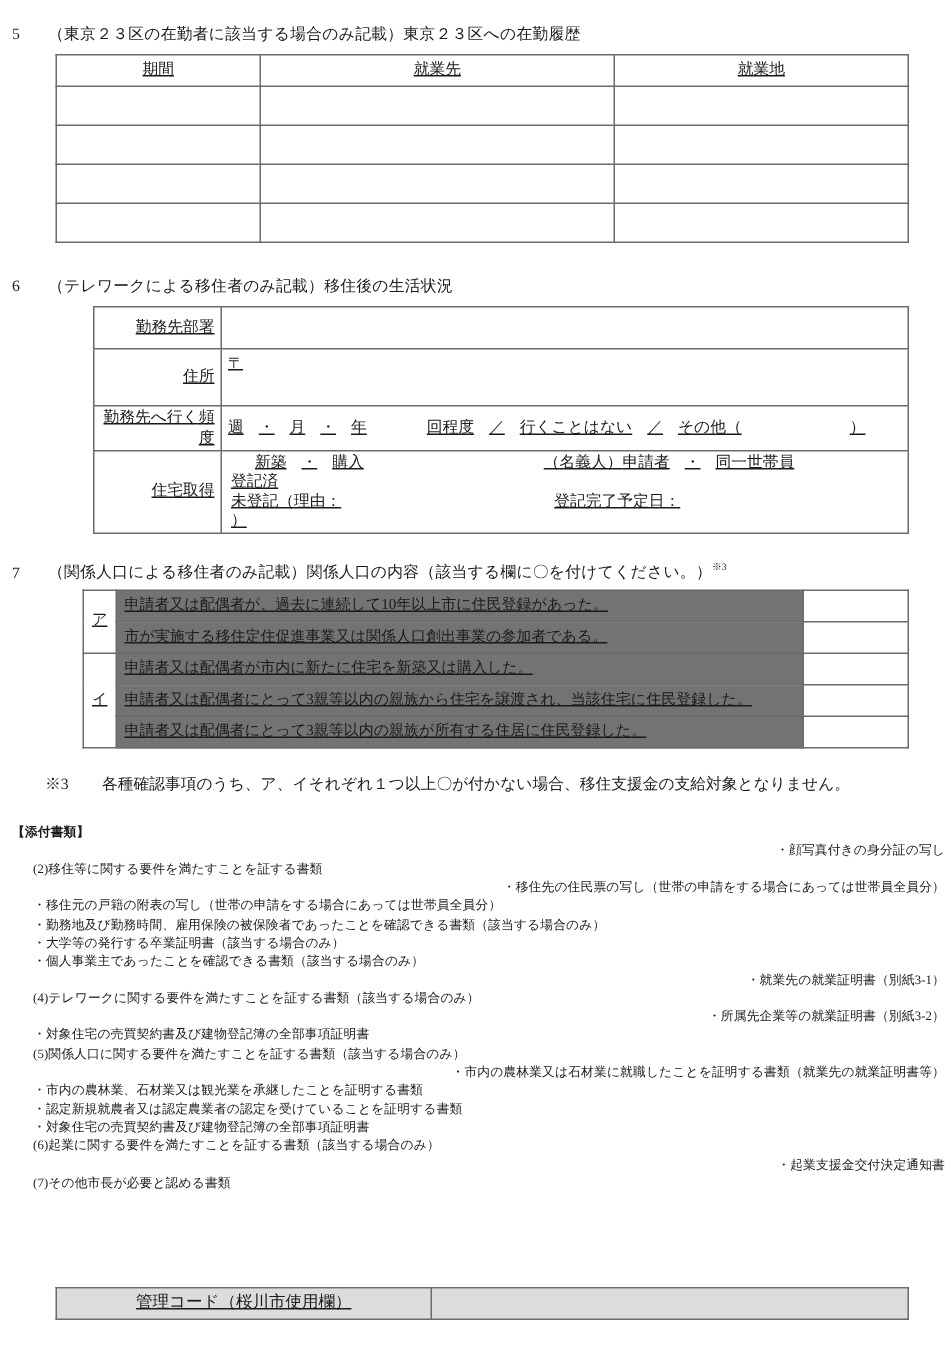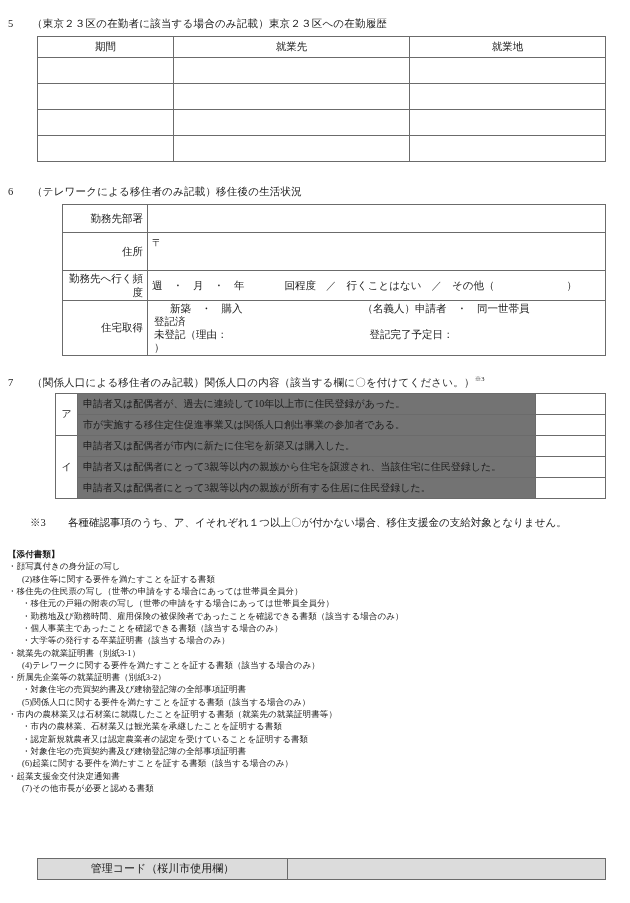--- a/index.html
+++ b/index.html
@@ -49,20 +49,21 @@
     table-layout: fixed;
     border: 1px solid #6b6b6b;
   }
   table.form td {
     border: 1px solid #6b6b6b;
     font-size: 10.5px;
     padding: 0 4px;
     vertical-align: middle;
     background: #ffffff;
     line-height: 1.25;
+    text-decoration: underline;
   }
   td.shade { background: #dcdcdc; }
   td.ctr   { text-align: center; }
 
   
   #sec5-wrap { position: absolute; left: 0; top: 18px; width: 630px; }
   #sec5-table { position: absolute; left: 37px; top: 18px; width: 568px; }
   #sec5-table td { height: 25px; }
   #sec5-table tr.hdr td { height: 20px; }
 
@@ -116,20 +117,21 @@
   #attach .att-title {
     font-size: 8.5px;
     font-weight: bold;
     line-height: 1.45;
     letter-spacing: 0.1px;
   }
   #attach .att-l1 {
     font-size: 8.5px;
     line-height: 1.45;
     letter-spacing: 0.1px;
+    text-align: right;
   }
   #attach .att-l2 {
     font-size: 8.5px;
     line-height: 1.45;
     padding-left: 14px;
     letter-spacing: 0.1px;
   }
 
   
   #admin-table {
@@ -271,22 +273,22 @@
     <span class="n-lbl">※3</span><span>各種確認事項のうち、ア、イそれぞれ１つ以上〇が付かない場合、移住支援金の支給対象となりません。</span>
   </div>
 
   <div id="attach">
     <div class="att-title">【添付書類】</div>
     <div class="att-l1">・顔写真付きの身分証の写し</div>
     <div class="att-l2">(2)移住等に関する要件を満たすことを証する書類</div>
     <div class="att-l1">・移住先の住民票の写し（世帯の申請をする場合にあっては世帯員全員分）</div>
     <div class="att-l2">・移住元の戸籍の附表の写し（世帯の申請をする場合にあっては世帯員全員分）</div>
     <div class="att-l2">・勤務地及び勤務時間、雇用保険の被保険者であったことを確認できる書類（該当する場合のみ）</div>
+    <div class="att-l2">・大学等の発行する卒業証明書（該当する場合のみ）</div>
     <div class="att-l2">・個人事業主であったことを確認できる書類（該当する場合のみ）</div>
-    <div class="att-l2">・大学等の発行する卒業証明書（該当する場合のみ）</div>
     <div class="att-l1">・就業先の就業証明書（別紙3-1）</div>
     <div class="att-l2">(4)テレワークに関する要件を満たすことを証する書類（該当する場合のみ）</div>
     <div class="att-l1">・所属先企業等の就業証明書（別紙3-2）</div>
     <div class="att-l2">・対象住宅の売買契約書及び建物登記簿の全部事項証明書</div>
     <div class="att-l2">(5)関係人口に関する要件を満たすことを証する書類（該当する場合のみ）</div>
     <div class="att-l1">・市内の農林業又は石材業に就職したことを証明する書類（就業先の就業証明書等）</div>
     <div class="att-l2">・市内の農林業、石材業又は観光業を承継したことを証明する書類</div>
     <div class="att-l2">・認定新規就農者又は認定農業者の認定を受けていることを証明する書類</div>
     <div class="att-l2">・対象住宅の売買契約書及び建物登記簿の全部事項証明書</div>
     <div class="att-l2">(6)起業に関する要件を満たすことを証する書類（該当する場合のみ）</div>

